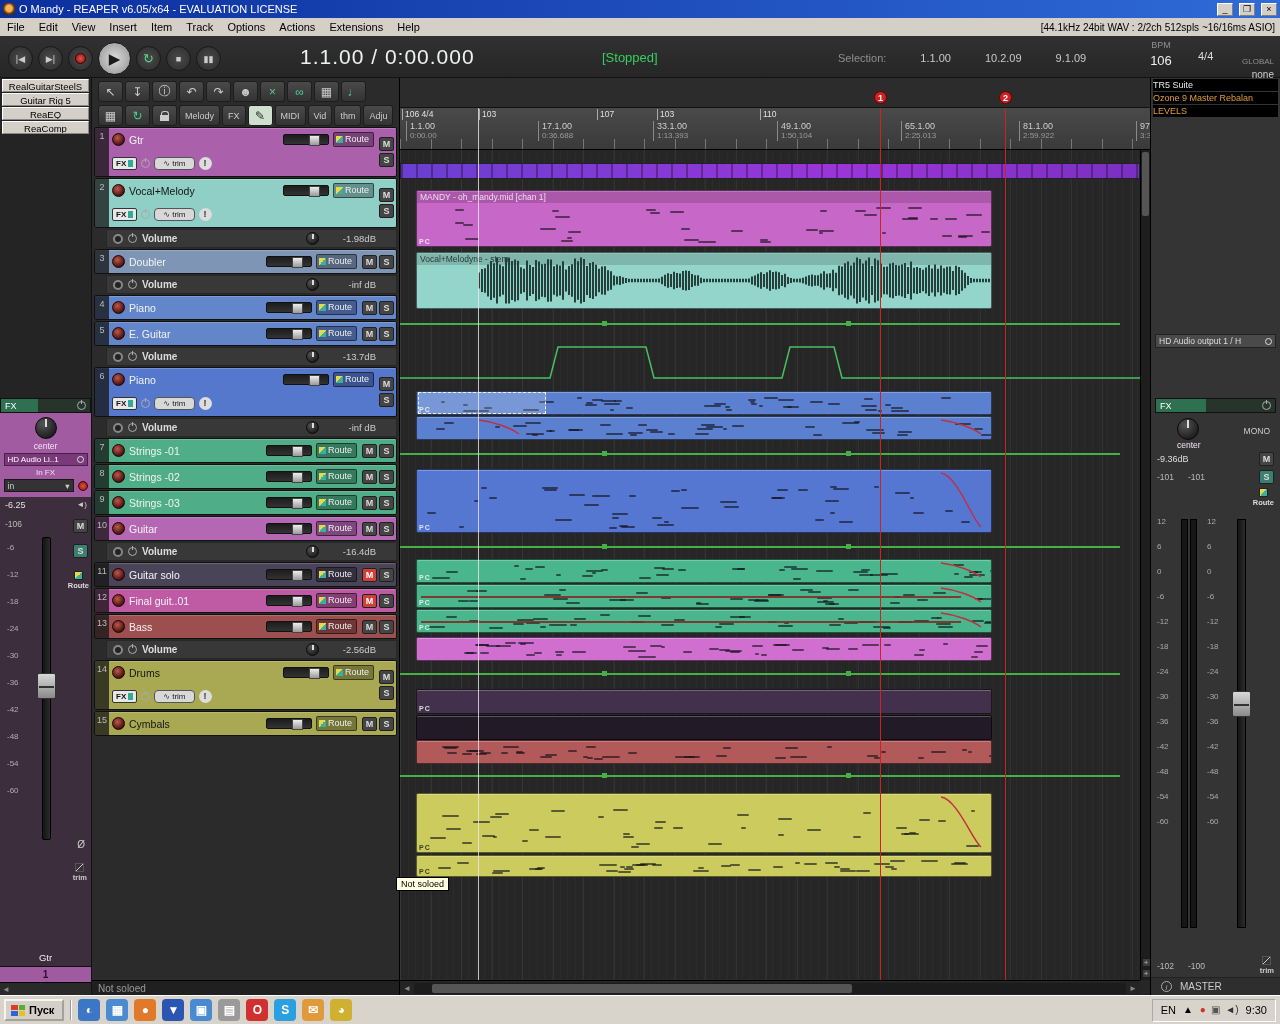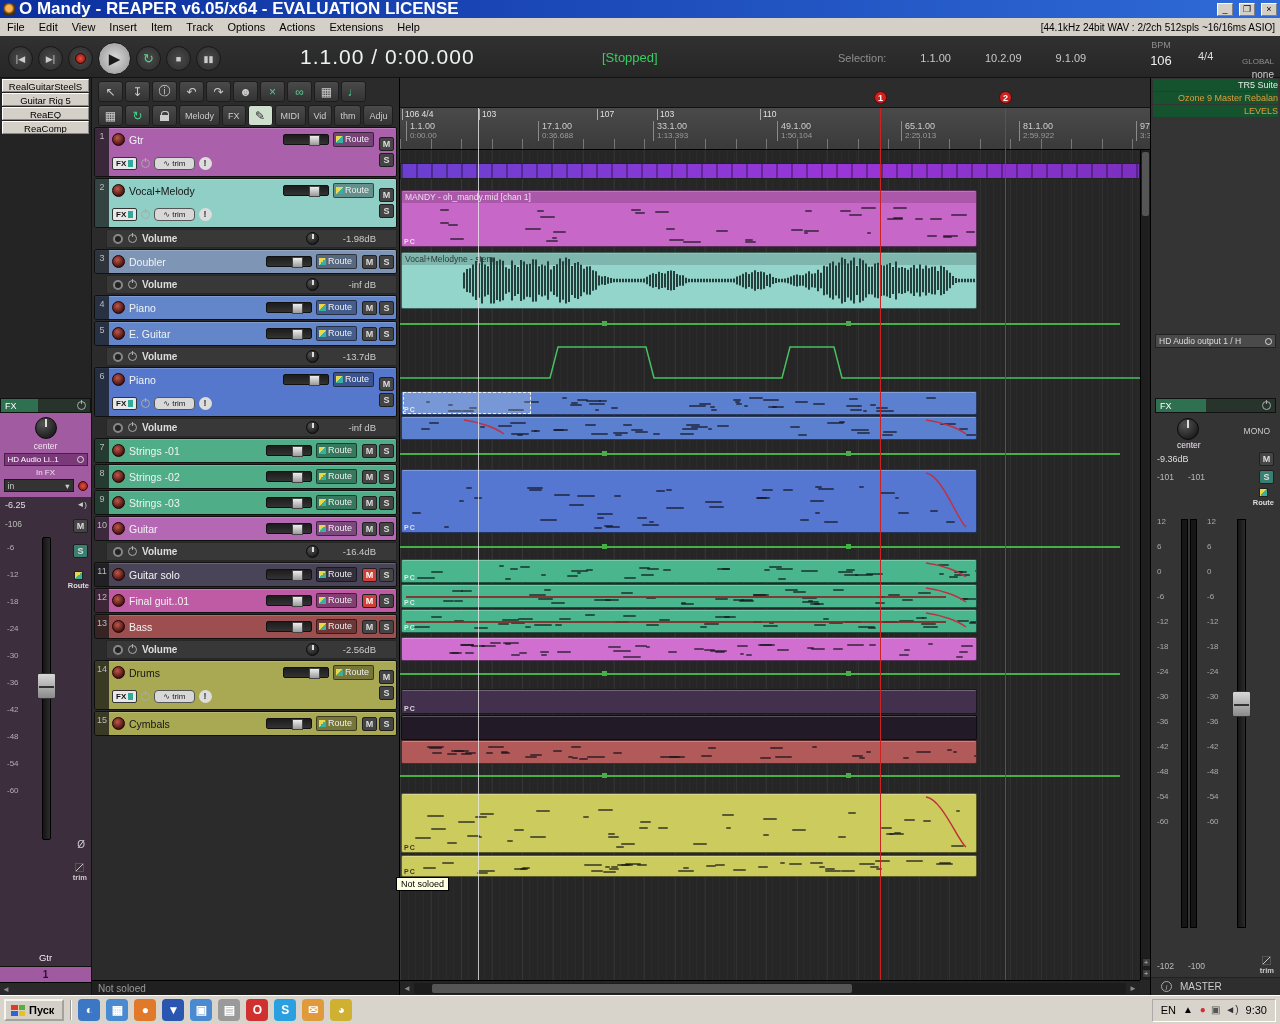--- a/index.html
+++ b/index.html
@@ -1,20 +1,20 @@
 <!DOCTYPE html>
 <html><head>
 <meta charset="utf-8">
 <style>
 *{margin:0;padding:0;box-sizing:border-box}
 html,body{width:1280px;height:1024px;overflow:hidden;background:#222;font-family:"Liberation Sans",sans-serif}
 
 .titlebar{position:absolute;top:0;left:0;right:0;height:18px;background:linear-gradient(90deg,#0c2f9e,#2f6bd8);display:flex;align-items:center;padding:0 3px;gap:4px;z-index:5}
 .appicon{width:12px;height:12px;border-radius:2px;background:radial-gradient(circle at 50% 45%,#ffb14a 0 35%,#5a3a1a 60%,#1a1a1a 100%)}
-.title{color:#fff;font-size:17px;font-weight:bold;flex:1;white-space:nowrap;overflow:hidden}
+.title{color:#fff;font-size:11px;font-weight:normal;flex:1;white-space:nowrap;overflow:hidden}
 .wb{width:16px;height:13px;background:#d4d0c8;border:1px solid #808080;border-top-color:#fff;border-left-color:#fff;font-size:9px;line-height:11px;text-align:center;color:#000;margin-left:2px}
 .menubar{position:absolute;top:18px;left:0;right:0;height:18px;background:#d4d0c8;display:flex;align-items:center;font-size:11px;color:#000;z-index:5}
 .mi{padding:0 7px}
 .audiofmt{margin-left:auto;font-size:10px;padding-right:5px;white-space:nowrap}
 .transport{position:absolute;top:36px;left:0;right:0;height:42px;background:linear-gradient(#313131,#262626);border-bottom:1px solid #121212;z-index:5}
 .tpbtns{position:absolute;left:8px;top:6px;display:flex;align-items:center;gap:5px}
 .tpb{width:25px;height:25px;border-radius:50%;background:radial-gradient(#4a4a4a,#2c2c2c);border:1px solid #181818;color:#ccc;font-size:9px;display:flex;align-items:center;justify-content:center}
 .tpb.play{width:33px;height:33px;background:radial-gradient(#dcdcdc,#8f8f8f);color:#1a1a1a;font-size:15px}
 .tpb.grn{color:#57d08a;font-size:13px}
 .recdot2{width:11px;height:11px;border-radius:50%;background:radial-gradient(#e85040,#7a1510);border:1px solid #400;display:inline-block}
@@ -115,21 +115,21 @@
 .mflag{position:absolute;top:13px;width:13px;height:13px;border-radius:50%;background:#c22;color:#fff;font-size:9px;font-weight:bold;text-align:center;line-height:13px;border:1px solid #600;z-index:30}
 .ruler{position:absolute;top:30px;left:0;width:750px;height:42px;background:linear-gradient(#4a4a4a,#3a3a3a);border-bottom:1px solid #000}
 .ruler::after{content:'';position:absolute;left:0;right:0;bottom:0;height:10px;background:repeating-linear-gradient(90deg,rgba(255,255,255,.3) 0 1px,transparent 1px 30.5px)}
 .tmark{position:absolute;top:1px;font-size:8.5px;color:#e2e2e2;border-left:1px solid #aaa;padding-left:2px;line-height:11px}
 .tlab{position:absolute;top:13px;border-left:1px solid #8a8a8a;padding-left:3px}
 .tlb{display:block;font-size:9px;color:#cfcfcf;line-height:10px}
 .tlt{display:block;font-size:8px;color:#9a9a9a;line-height:10px}
 .lanewrap{position:absolute;top:72px;bottom:15px;left:0;width:740px;background:#262626;background-image:repeating-linear-gradient(90deg,rgba(255,255,255,.055) 0 1px,transparent 1px 30.5px),repeating-linear-gradient(90deg,rgba(255,255,255,.022) 0 1px,transparent 1px 7.6px)}
 .lane{position:absolute;left:0;width:740px}
 .lane.strip{border:1px solid #222}
-.aitem{position:absolute;left:1px;width:576px;top:0;bottom:0;border:1px solid rgba(0,0,0,.55);border-radius:2px;box-shadow:inset 0 1px rgba(255,255,255,.25);overflow:hidden}
+.aitem{position:absolute;left:16px;width:576px;top:0;bottom:0;border:1px solid rgba(0,0,0,.55);border-radius:2px;box-shadow:inset 0 1px rgba(255,255,255,.25);overflow:hidden}
 .ilabel{height:12px;font-size:8.5px;line-height:12px;padding-left:3px;background:rgba(0,0,0,.14);white-space:nowrap;overflow:hidden}
 .note{position:absolute;height:2px;border-radius:1px}
 .pc{position:absolute;left:2px;bottom:1px;font-size:7px;font-weight:bold;letter-spacing:1px}
 .redline{position:absolute;left:4px;right:30px;top:48%;height:2px;background:#8a2424;opacity:.85}
 .selbox{position:absolute;left:1px;top:0;bottom:0;width:128px;border:1px dashed #eee;background:rgba(255,255,255,.18)}
 .envlane .envline{position:absolute;left:0;right:20px;top:55%;height:2px;background:#45b045}
 .envline::before,.envline::after{content:'';position:absolute;top:-2px;width:5px;height:5px;background:#45b045}
 .envline::before{left:28%}.envline::after{left:62%}
 .fadesvg{position:absolute;right:6px;top:1px}
 .fadeleft{position:absolute;left:60px;top:1px}
@@ -139,21 +139,21 @@
 .mline{position:absolute;top:30px;bottom:15px;width:1px;background:#cc2222;z-index:25}
 .vscroll{position:absolute;top:72px;bottom:15px;left:740px;width:10px;background:#1e1e1e;border-left:1px solid #000}
 .vthumb{position:absolute;top:2px;left:1px;width:7px;height:64px;background:#555;border-radius:2px}
 .zbtns{position:absolute;bottom:2px;left:0;width:10px;display:flex;flex-direction:column;gap:2px;align-items:center}
 .zbtns span{width:9px;height:9px;background:#3c3c3c;color:#bbb;font-size:8px;line-height:8px;text-align:center;border:1px solid #1a1a1a}
 .hscroll{position:absolute;bottom:0;left:0;width:740px;height:15px;background:#242424;border-top:1px solid #000;display:flex;align-items:center}
 .sarr{width:14px;text-align:center;color:#888;font-size:8px}
 .htrack{flex:1;height:11px;background:#1c1c1c;border-radius:2px;position:relative}
 .hthumb{position:absolute;left:18px;width:420px;top:1px;bottom:1px;background:#555;border-radius:2px}
 
-.rp-plug{height:12px;font-size:9px;text-align:right;line-height:12px;color:#e8e8e8;background:#14532d;margin:1px 2px;white-space:nowrap;overflow:hidden}
+.rp-plug{height:12px;font-size:9px;text-align:left;line-height:12px;color:#e8e8e8;background:#000000;margin:1px 2px;white-space:nowrap;overflow:hidden}
 .rp-out{margin:216px 4px 0;height:14px;background:#4a4a4a;border:1px solid #222;color:#ddd;font-size:8.5px;display:flex;align-items:center;justify-content:space-between;padding:0 3px;white-space:nowrap;overflow:hidden}
 .rp-fxbar{margin:50px 4px 0;height:15px;background:linear-gradient(90deg,#2e7050 0 42%,#26342c 42%);color:#fff;font-size:9px;display:flex;align-items:center;padding:0 4px;border:1px solid #111}
 .rp-panrow{display:flex;align-items:flex-start;justify-content:space-between;padding:5px 10px 0 26px}
 .monolabel{font-size:8.5px;color:#ccc;margin-top:8px}
 .rp-row{display:flex;align-items:center;justify-content:space-between;padding:2px 6px;font-size:9px;color:#ddd}
 .rp-row.right{justify-content:flex-end}
 .peaks{display:flex;gap:14px;font-size:8.5px;color:#bbb}
 .rp-meter{flex:1;position:relative;margin-top:2px}
 .scl2{position:absolute;font-size:8px;color:#aaa}
 .mgroove{position:absolute;top:8px;bottom:26px;width:7px;background:#161616;border:1px solid #000}

